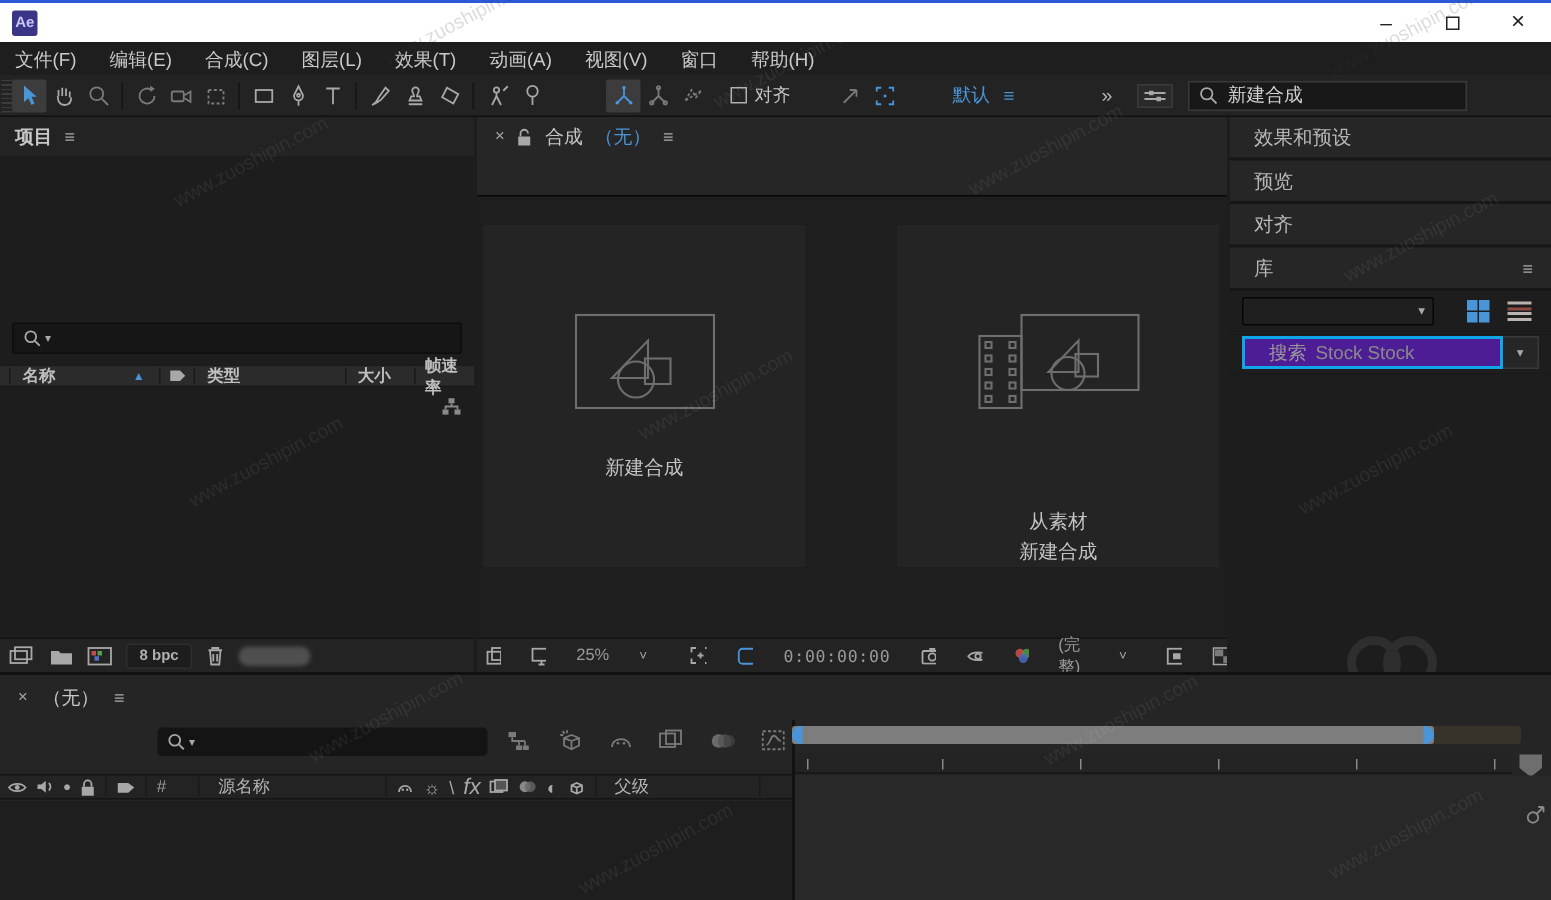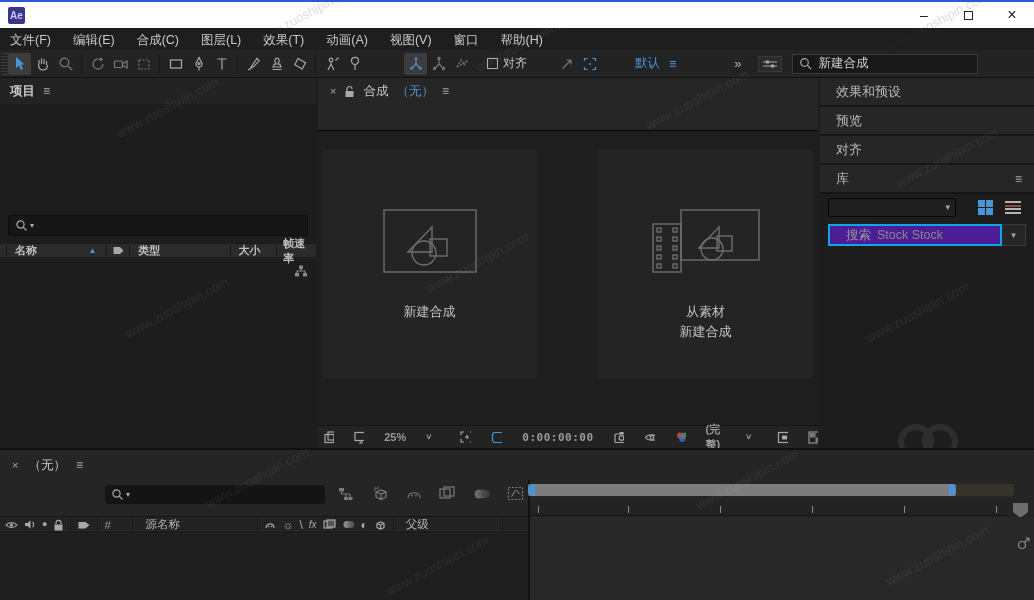--- a/index.html
+++ b/index.html
@@ -55,25 +55,25 @@
   #pp-bottom { position:absolute; left:0; bottom:0; width:316px; height:23px; background:#232323;
     border-top:1px solid #141414; display:flex; align-items:center; gap:9px; padding-left:6px; }
   #bpc-chip { font-size:10px; color:#b0b0b0; padding:2px 8px; background:#1d1d1d; border-radius:2px;
     border:1px solid #2e2e2e; }
   #blur-pill { width:48px; height:13px; background:#575757; border-radius:7px; filter:blur(1.5px); opacity:.85; }
 
   #comp-panel { position:absolute; left:318px; top:78px; width:500px; height:370px; background:#1e1e1e; }
   #comp-chrome { height:53px; background:#262626; border-bottom:1px solid #060606; }
   .comp-card { position:absolute; top:72px; width:215px; height:228px; background:#242424;
     display:flex; flex-direction:column; align-items:center; }
-  #card-new { left:4px; } #card-footage { left:280px; }
+  #card-new { left:4px; } #card-footage { left:280px;gap:36px; }
   .card-label { font-size:13px; color:#c4c4c4; text-align:center; line-height:1.5; margin-top:28px; }
   #comp-bottom { position:absolute; left:0; bottom:0; width:500px; height:23px; background:#232323;
     border-top:1px solid #141414; display:flex; align-items:center; gap:20px; padding-left:6px;
-    font-size:11px; color:#9a9a9a;font-weight:bold; }
+    font-size:11px; color:#9a9a9a; }
   .timecode { font-family:"DejaVu Sans Mono",monospace; font-size:11px; color:#9a9a9a; letter-spacing:.5px; }
 
   #right-panel { position:absolute; left:820px; top:78px; width:214px; height:370px; background:#161616;
     display:flex; flex-direction:column; }
   .rp-bar { height:27px; margin-bottom:2px; background:#262626; display:flex; align-items:center;
     padding:0 12px 0 16px; font-size:13px; color:#b8b8b8; }
   .rp-bar .menu-g { margin-left:auto; }
   #rp-toolrow { height:27px; background:#1d1d1d; display:flex; align-items:center; gap:8px; padding:0 8px; }
   #rp-dropdown { width:128px; height:19px; background:#1f1f1f; border:1px solid #060606; border-radius:2px;
     display:flex; align-items:center; justify-content:flex-end; padding-right:5px; }
@@ -104,21 +104,21 @@
   #tl-scroll .cap-l, #tl-scroll .cap-r { position:absolute; top:0; width:7px; height:12px; background:#4a94d8; }
   #tl-scroll .cap-l { left:0; border-radius:6px 0 0 6px; }
   #tl-scroll .cap-r { left:421px; border-radius:0 6px 6px 0; }
   #tl-ruler { position:absolute; left:530px; top:52px; width:478px; height:14px; background:#232323;
     border-bottom:1px solid #151515; }
   #tl-ruler i { position:absolute; top:4px; width:1px; height:7px; background:#8a8a8a; }
   #tl-marker { position:absolute; left:1012px; top:52px; }
   #tl-cols { position:absolute; left:0; top:66px; width:528px; height:17px; background:#232323;
     border-top:1px solid #151515; border-bottom:1px solid #151515; display:flex; align-items:center;
     font-size:11.5px; color:#b5b5b5; gap:6px; padding-left:5px; }
-  .fx-label { font-style:italic; font-size:10px; color:#a8a8a8; }
+  .fx-label { font-style:italic; font-size:15px; color:#a8a8a8; }
   #tl-left-lane { position:absolute; left:0; top:84px; width:528px; height:68px; background:#1e1e1e; }
   #tl-right-lane { position:absolute; left:530px; top:67px; width:504px; height:85px; background:#282828; }
   #tl-corner-ic { position:absolute; left:1016px; top:86px; }
 
   
   .wm { position:absolute; font-size:13px; color:rgba(255,255,255,.065); transform:rotate(-28deg);
     pointer-events:none; white-space:nowrap; z-index:60; }
   .wm-dark { color:rgba(60,60,60,.18); }
 </style>
 </head>
@@ -333,20 +333,40 @@
 
   <div id="pp-flowchart">
     <svg class="ic dim" width="14" height="14">
         <rect x="5" y="1.5" width="4" height="3.4" fill="#8a8a8a" stroke="none"></rect>
         <rect x="1" y="9" width="4" height="3.4" fill="#8a8a8a" stroke="none"></rect>
         <rect x="9" y="9" width="4" height="3.4" fill="#8a8a8a" stroke="none"></rect>
         <path d="M7 5 V7 M3 9 V7 H11 V9" stroke="#8a8a8a"></path>
       </svg>
   </div>
 
+  <div id="pp-bottom">
+    <svg class="ic" width="18" height="14">
+        <rect x="1" y="4" width="11" height="8"></rect>
+        <rect x="4" y="1.5" width="11" height="8"></rect>
+      </svg>
+    <svg class="ic" width="16" height="13">
+        <path d="M1 3 H6 L7.5 4.5 H15 V12 H1 Z" fill="#a8a8a8" stroke="none"></path>
+      </svg>
+    <svg class="ic" width="17" height="13">
+        <rect x="1" y="1" width="15" height="11"></rect>
+        <rect x="3" y="3" width="3" height="3" fill="#c05050" stroke="none"></rect>
+        <rect x="7" y="3" width="3" height="3" fill="#50a050" stroke="none"></rect>
+        <rect x="5" y="6.5" width="3" height="3" fill="#5070c0" stroke="none"></rect>
+      </svg>
+    <span id="bpc-chip">8 bpc</span>
+    <svg class="ic" width="13" height="14">
+        <path d="M2 3.5 H11 M4.5 3.5 V2 H8.5 V3.5 M3 3.5 L3.8 13 H9.2 L10 3.5 M5.2 6 V11 M7.8 6 V11"></path>
+      </svg>
+    <span id="blur-pill"></span>
+  </div>
 </div>
 
 <div id="comp-panel">
   <div id="comp-chrome">
     <div class="panel-tabbar" style="background:transparent; padding-left:12px;">
       <span class="glyph" style="font-size:11px">×</span>
       <svg class="ic" width="11" height="13">
           <rect x="1.5" y="6" width="8" height="6" fill="#a8a8a8" stroke="none"></rect>
           <path d="M3 6 V4 A2.5 2.5 0 0 1 8 4"></path>
         </svg>

